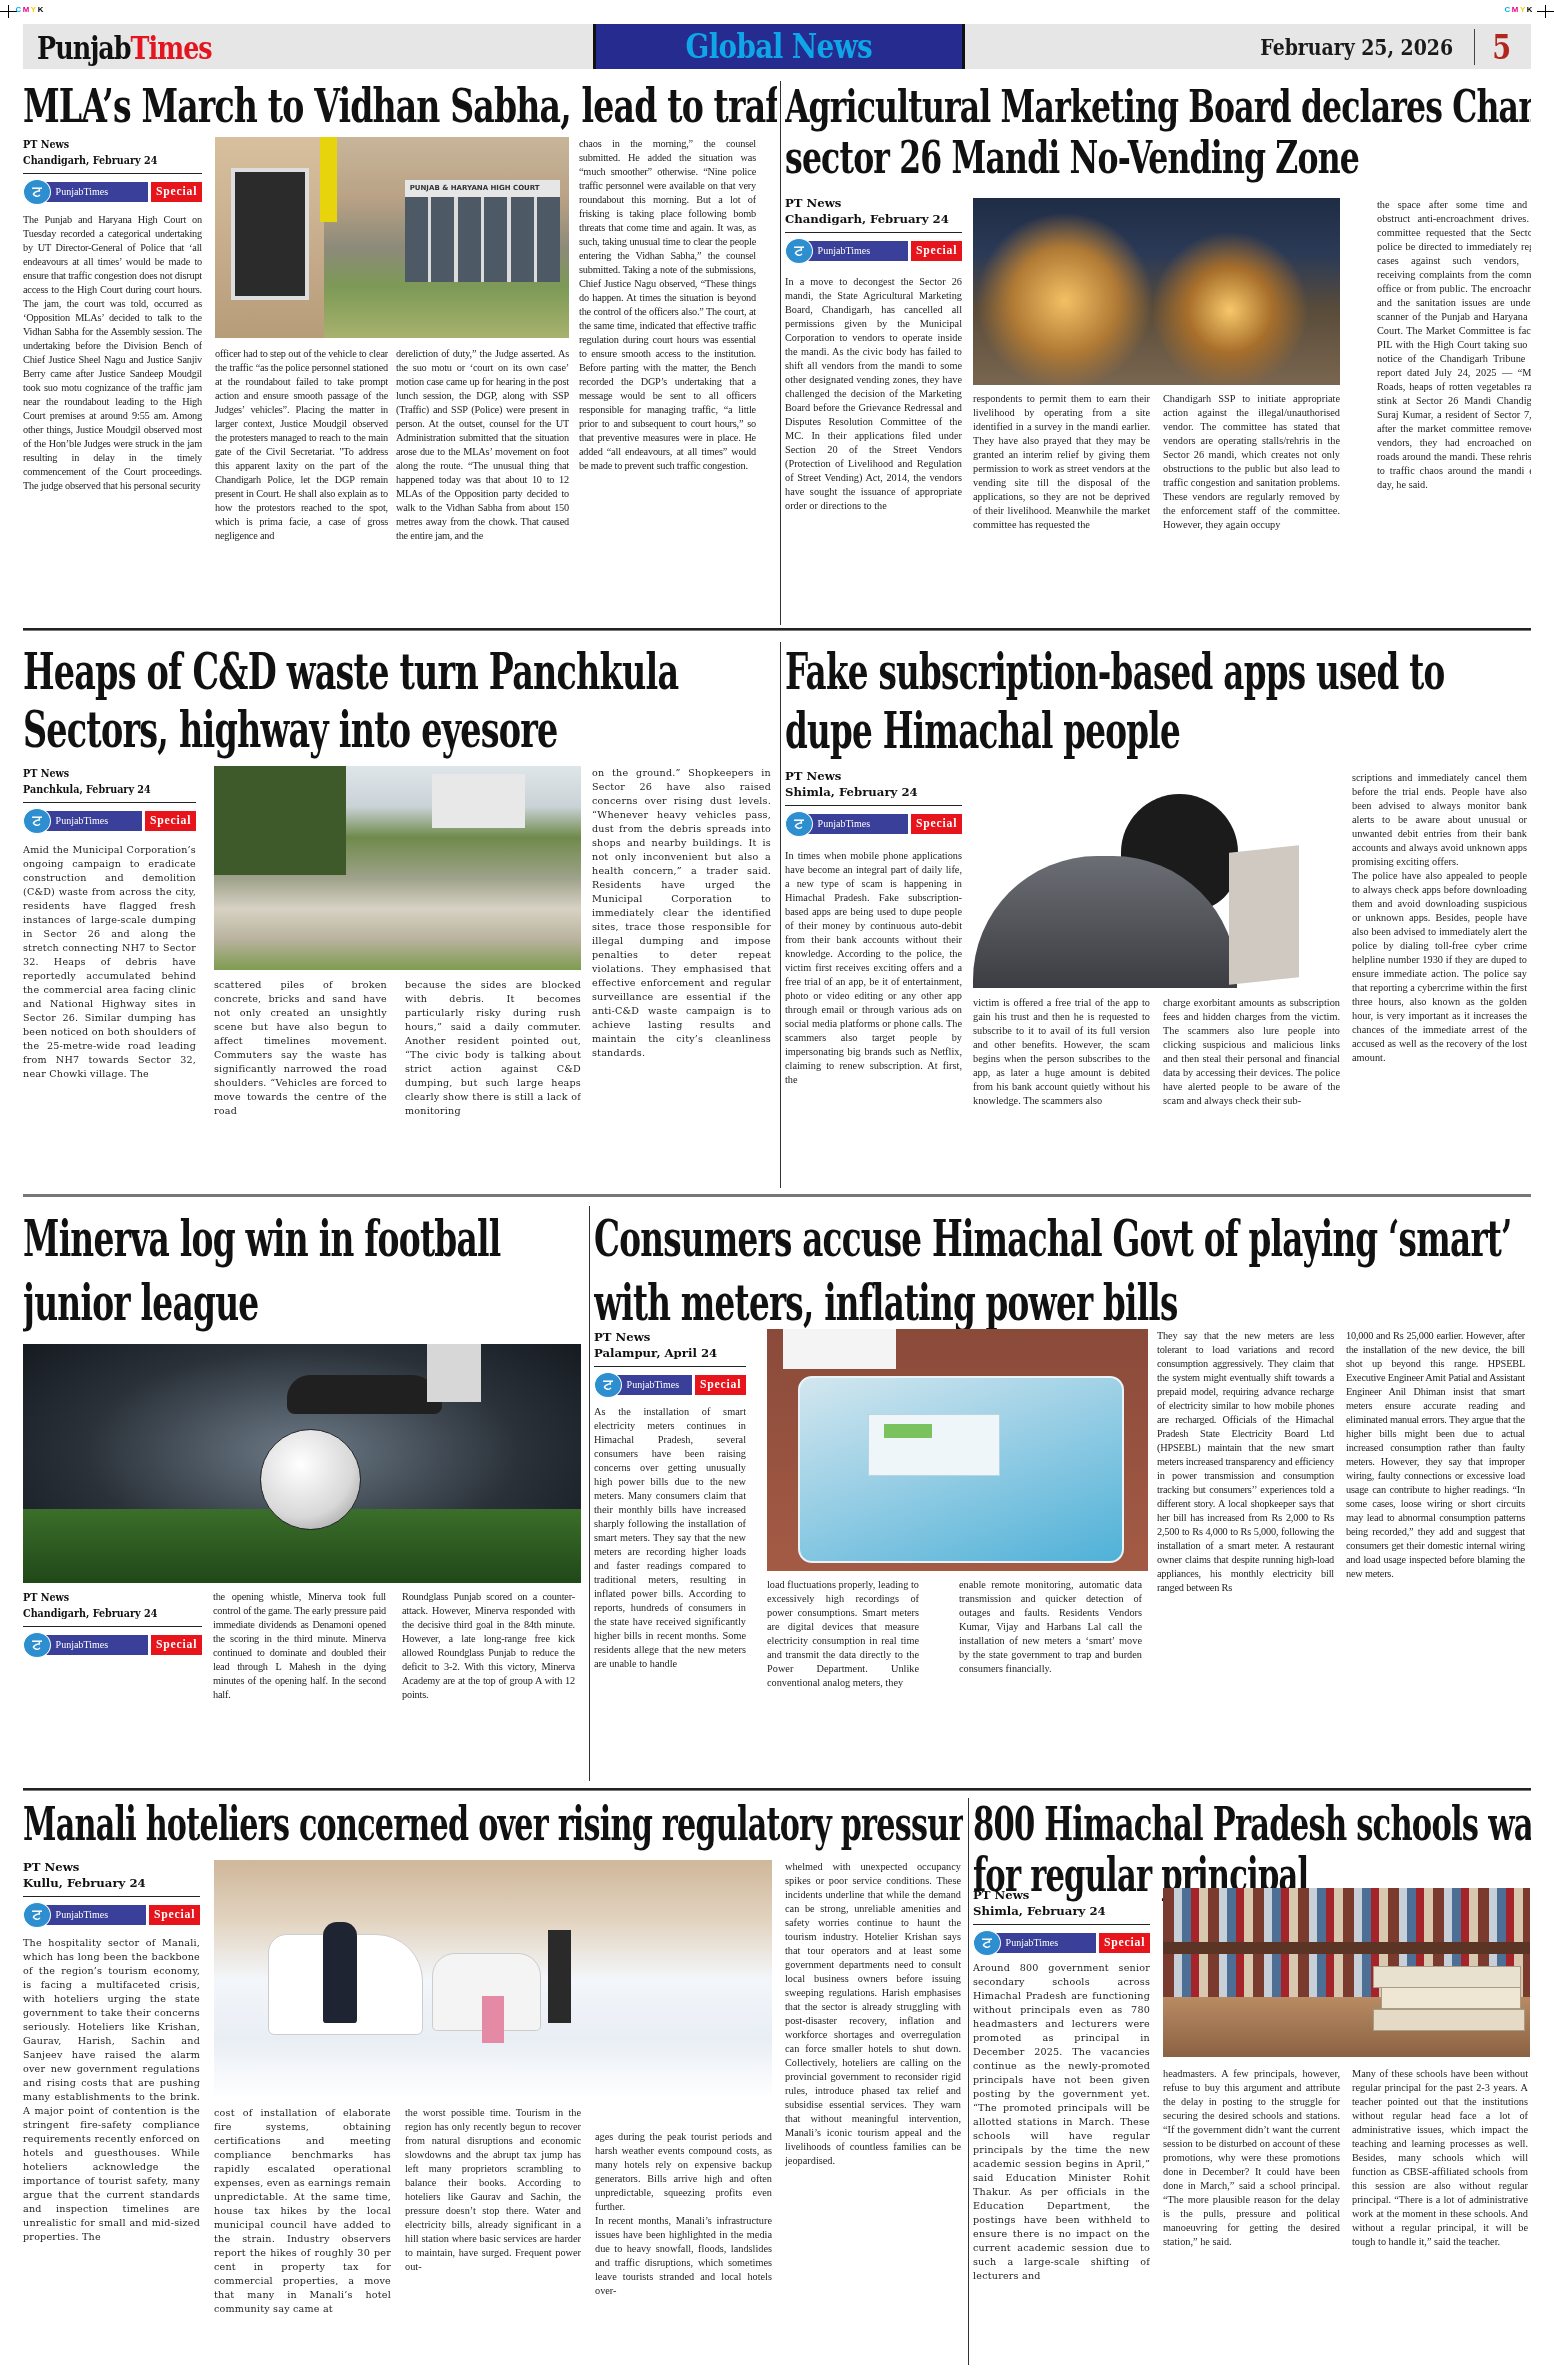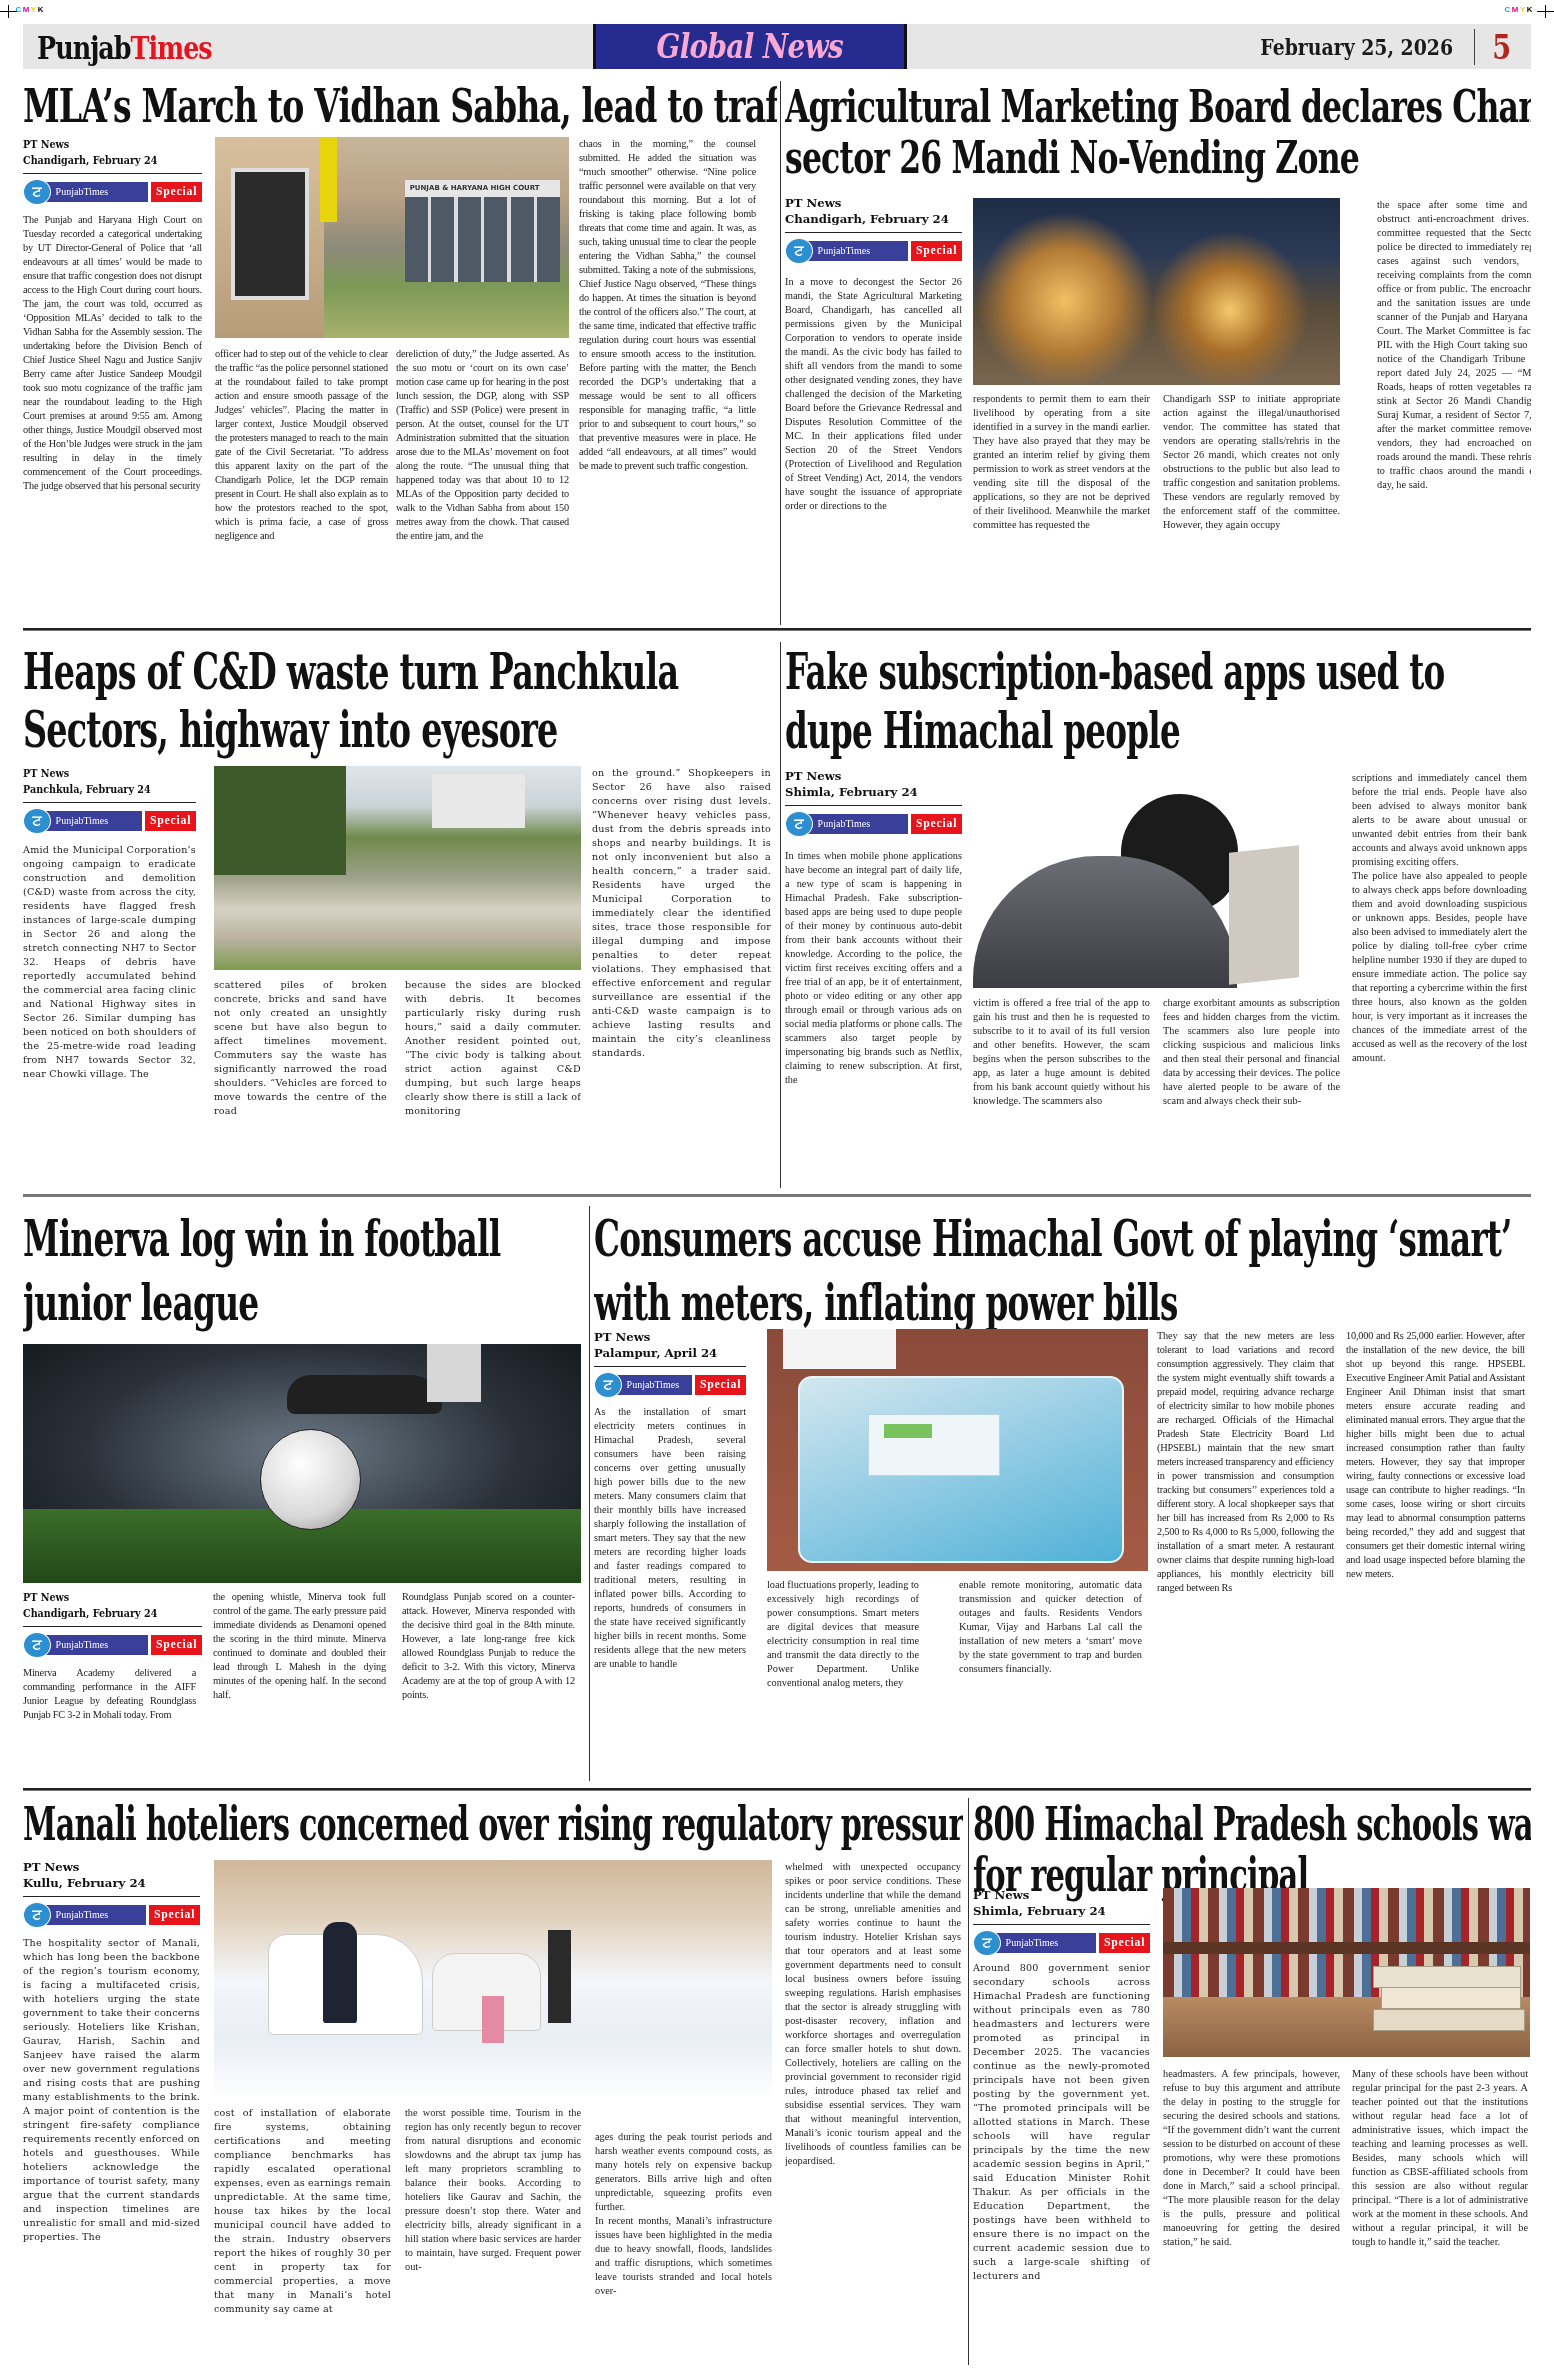--- a/index.html
+++ b/index.html
@@ -10,21 +10,21 @@
   .reg { position: absolute; top: 4.7px; font-family: "Liberation Sans", sans-serif; font-size: 7.8px; font-weight: bold; letter-spacing: 1.6px; }
   .reg .c { color: #00aeef; } .reg .m { color: #ec008c; } .reg .y { color: #f5d000; } .reg .k { color: #000; }
   .reg-l { left: 15.5px; } .reg-r { right: 15.5px; }
   .cross { position: absolute; top: 11px; width: 17px; height: 0.8px; background: #000; }
   .cross::after { content: ""; position: absolute; left: 7.8px; top: -6.2px; width: 0.8px; height: 13.2px; background: #000; }
 
   
   .masthead { position: absolute; left: 23px; top: 24px; width: 1508px; height: 45px; background: #e6e6e6; }
   .brand { position: absolute; left: 14px; top: 6.2px; font-family: "DejaVu Serif", serif; font-size: 31px; font-weight: bold; letter-spacing: -1.2px; transform: scaleX(0.82); transform-origin: left; }
   .brand .b1 { color: #111; } .brand .b2 { color: #e4151f; }
-  .section-box { position: absolute; left: 570px; top: 0; width: 314px; height: 45px; background: #252b8f; border-left: 3.1px solid #111; border-right: 3.1px solid #111; color: #f9a8d4; text-align: center; font-family: "DejaVu Serif", serif; font-size: 34px; font-weight: bold; line-height: 45px; letter-spacing: -0.8px; font-style: italic; }
+  .section-box { position: absolute; left: 570px; top: 0; width: 372px; height: 45px; background: #252b8f; border-left: 3.1px solid #111; border-right: 3.1px solid #111; color: #0ea5e9; text-align: center; font-family: "DejaVu Serif", serif; font-size: 34px; font-weight: bold; line-height: 45px; letter-spacing: -0.8px; }
   .section-box span { display: inline-block; transform: scaleX(0.82); }
   .date { position: absolute; right: 78px; top: 9.3px; font-family: "DejaVu Serif", serif; font-size: 23px; font-weight: bold; transform: scaleX(0.82); transform-origin: right; }
   .page-div { position: absolute; right: 56px; top: 4.7px; width: 0.8px; height: 36px; background: #444; }
   .page-no { position: absolute; right: 17px; top: 3.1px; font-family: "DejaVu Serif", serif; font-size: 34px; font-weight: bold; color: #b3261e; transform: scaleX(0.8); }
 
   
   .art { position: absolute; overflow: hidden; }
   .headline { font-family: "DejaVu Serif", serif; font-weight: bold; color: #111; letter-spacing: -1.2px; transform-origin: left top; white-space: nowrap; }
   .hl-big { font-size: 44px; line-height: 50px; transform: scaleX(0.74); }
   .byline { font-family: "DejaVu Serif", serif; font-weight: bold; font-size: 11.7px; line-height: 15.5px; color: #111; }
@@ -220,23 +220,20 @@
   <div style="position:absolute; left:0; top:384px; width:179px;">
     <div class="byline condensed">PT News</div>
     <div class="byline condensed">Chandigarh, February 24</div>
     <div class="byline-rule"></div>
     <div class="badge">
       <span class="logo">ਟ</span>
       <span class="pt">PunjabTimes</span>
       <span class="sp">Special</span>
     </div>
   </div>
-  <div class="col cond" style="left:0; top:460px; width:173px; height:109px;">
-      <p>Minerva Academy delivered a commanding performance in the AIFF Junior League by defeating Roundglass Punjab FC 3-2 in Mohali today. From</p>
-    </div>
   <div class="col cond" style="left:190px; top:384px; width:173px; height:187px;">
       <p>the opening whistle, Minerva took full control of the game. The early pressure paid immediate dividends as Denamoni opened the scoring in the third minute. Minerva continued to dominate and doubled their lead through L Mahesh in the dying minutes of the opening half. In the second half.</p>
     </div>
   <div class="col cond" style="left:379px; top:384px; width:173px; height:187px;">
       <p>Roundglass Punjab scored on a counter-attack. However, Minerva responded with the decisive third goal in the 84th minute. However, a late long-range free kick allowed Roundglass Punjab to reduce the deficit to 3-2. With this victory, Minerva Academy are at the top of group A with 12 points.</p>
     </div>
 </article>
 
 <div class="rule-v" style="left:589px; top:1206px; height:575px;"></div>
 

